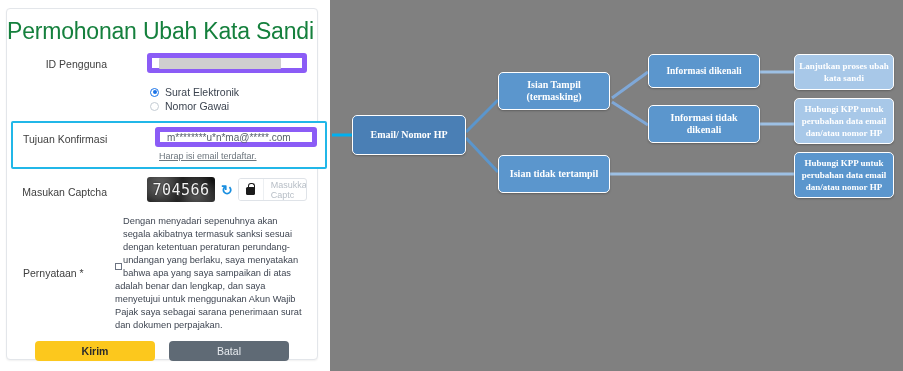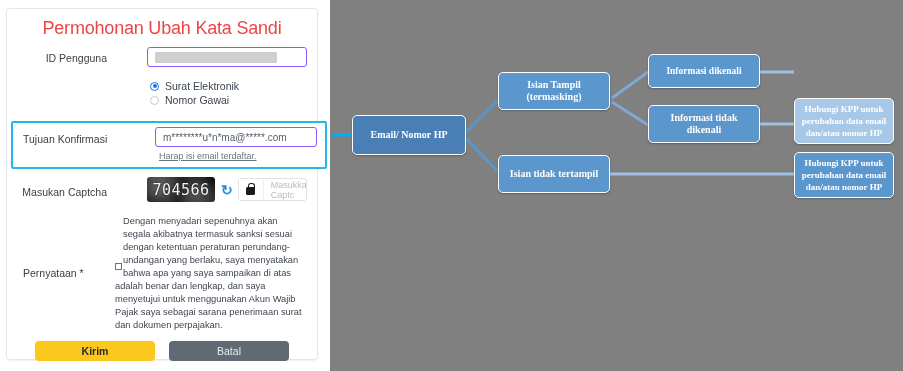--- a/index.html
+++ b/index.html
@@ -18,41 +18,41 @@
   }
   #form-card{
     position:absolute;left:6px;top:8px;width:312px;height:352px;
     background:#ffffff;
     border:1px solid #e3e6ea;
     border-radius:4px;
     box-sizing:border-box;
     box-shadow:0 1px 2px rgba(0,0,0,.06);
   }
   .page-title{
-    text-align:center;
-    color:#ef4444;
-    font-size:18px;
+    text-align:left;
+    color:#15803d;
+    font-size:23px;
     letter-spacing:-.2px;
     margin:9px 0 8px 0;
     font-weight:400;
   }
 
   .row{display:flex;align-items:flex-start;padding:0 10px;}
   .row-label{
     width:98px;flex:0 0 98px;
     text-align:right;
     font-size:10.5px;color:#404040;
     padding-top:5px;padding-right:8px;
     box-sizing:border-box;
   }
   .row-field{flex:1;min-width:0;margin-left:32px;}
 
   .textbox{
     height:20px;
-    border:1px solid #8b5cf6;border-radius:3px;
+    border:5px solid #8b5cf6;border-radius:3px;
     background:#fff;
     display:flex;align-items:center;
     padding:0 7px;
     font-size:10px;color:#56606b;
     box-sizing:border-box;
   }
   .redacted{
     background:#cfcfcf;height:11px;width:122px;border-radius:1px;
   }
 
@@ -269,20 +269,23 @@
   </div>
 
   <div class="node n-mid" style="left:318px;top:54px;width:112px;height:34px;font-size:9.5px;">
     <span>Informasi dikenali</span>
   </div>
 
   <div class="node n-mid" style="left:318px;top:105px;width:112px;height:38px;font-size:10px;">
     <span>Informasi tidak dikenali</span>
   </div>
 
+  <div class="node n-light" style="left:464px;top:54px;width:100px;height:36px;font-size:9px;">
+    <span>Lanjutkan proses ubah kata sandi</span>
+  </div>
 
   <div class="node n-light2" style="left:464px;top:98px;width:100px;height:46px;font-size:9px;">
     <span>Hubungi KPP untuk perubahan data email dan/atau nomor HP</span>
   </div>
 
   <div class="node n-mid" style="left:464px;top:152px;width:100px;height:46px;font-size:9px;">
     <span>Hubungi KPP untuk perubahan data email dan/atau nomor HP</span>
   </div>
 </div>
 

